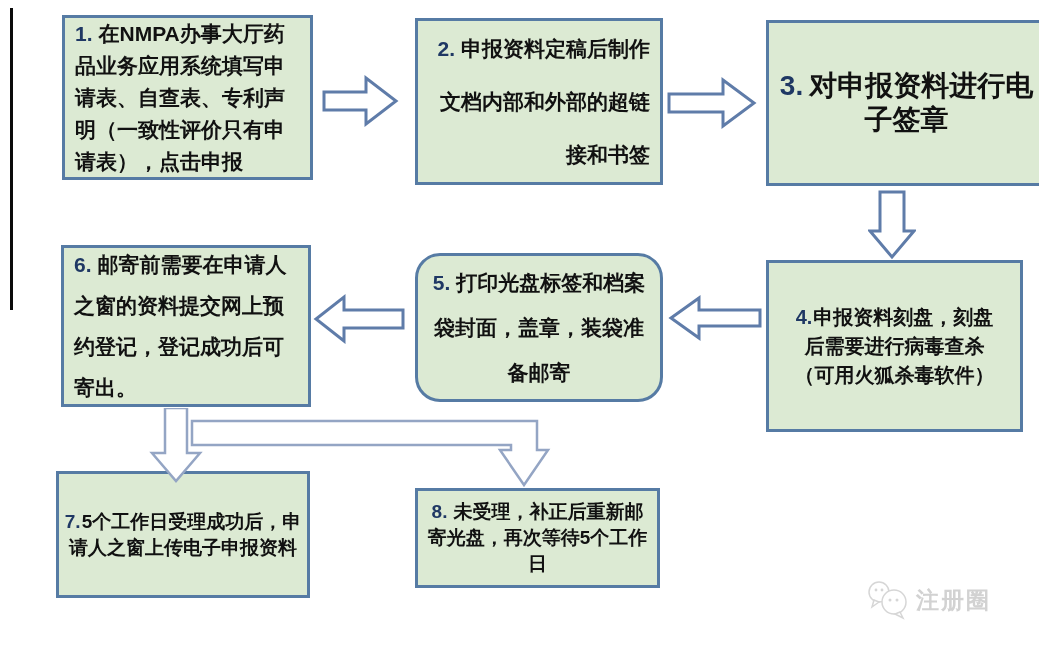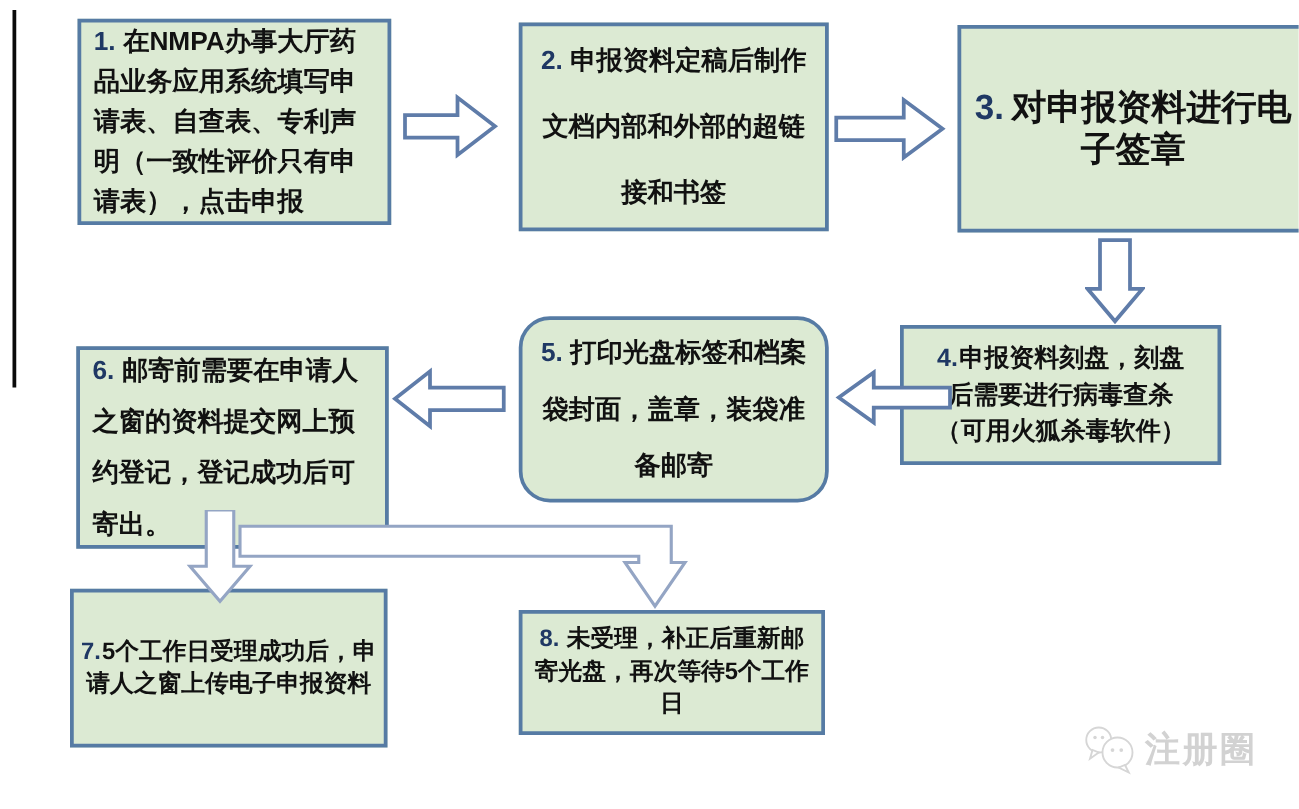--- a/index.html
+++ b/index.html
@@ -18,34 +18,34 @@
     position:absolute;box-sizing:border-box;
     background:#dcead3;border:3px solid #567ba4;
     display:flex;align-items:center;
     padding:4px 10px;
     font-weight:bold;color:#111111;
   }
   .box .txt{width:100%;}
   .num{color:#1f3864;margin-right:6px;}
   .num.tight{margin-right:1px;}
   .b1{left:62px;top:15px;width:251px;height:165px;font-size:21px;line-height:32px;text-align:left;}
-  .b2{left:415px;top:18px;width:248px;height:167px;font-size:21px;line-height:53px;text-align:center;}
+  .b2{left:415px;top:18px;width:248px;height:167px;font-size:21px;line-height:53px;text-align:right;}
   .b3{left:766px;top:20px;width:281px;height:166px;font-size:28px;line-height:34px;text-align:center;justify-content:center;}
-  .b4{left:720px;top:260px;width:257px;height:112px;font-size:20px;line-height:29px;text-align:center;justify-content:center;padding:4px 18px;}
+  .b4{left:766px;top:260px;width:257px;height:172px;font-size:20px;line-height:29px;text-align:center;justify-content:center;padding:4px 18px;}
   .b5{left:415px;top:253px;width:248px;height:149px;font-size:21px;line-height:45px;text-align:center;border-radius:25px;}
-  .b6{left:61px;top:245px;width:250px;height:162px;font-size:21px;line-height:41px;text-align:left;margin-top:32px;}
+  .b6{left:61px;top:245px;width:250px;height:162px;font-size:21px;line-height:41px;text-align:left;}
   .b7{left:56px;top:471px;width:254px;height:127px;font-size:19px;line-height:26px;text-align:center;justify-content:center;padding:4px 4px;}
   .b8{left:415px;top:488px;width:245px;height:100px;font-size:19px;line-height:26px;text-align:center;justify-content:center;padding:4px 6px;}
   .arrow{position:absolute;}
   .arrow polygon{fill:#ffffff;stroke:#5f7ca9;stroke-width:3;stroke-linejoin:miter;}
   .arrow.light polygon{stroke:#94a5c4;stroke-width:2.5;}
   .watermark{
     position:absolute;left:866px;top:580px;
     display:flex;align-items:center;
-    color:#d2d2d2;font-size:28px;font-weight:bold;letter-spacing:2px;
+    color:#d2d2d2;font-size:23px;font-weight:bold;letter-spacing:2px;
   }
   .wm-icon{margin-right:6px;}
   .wm-icon circle.b{fill:#ffffff;stroke:#d6d6d6;stroke-width:1.5;}
   .wm-icon .eye{fill:#d6d6d6;}
 </style>
 </head>
 <body>
 
 <div id="canvas">
 

